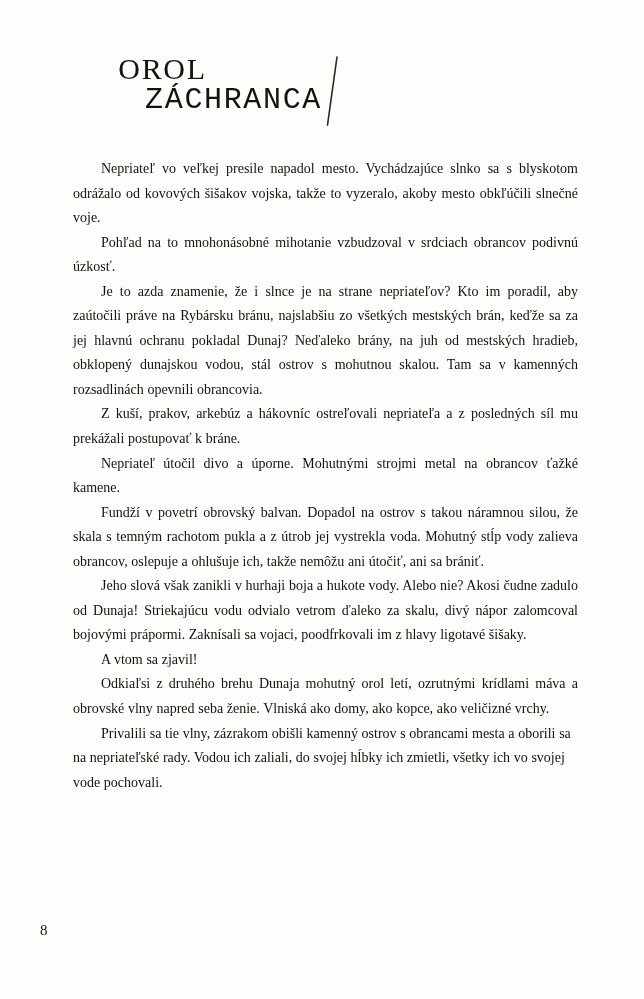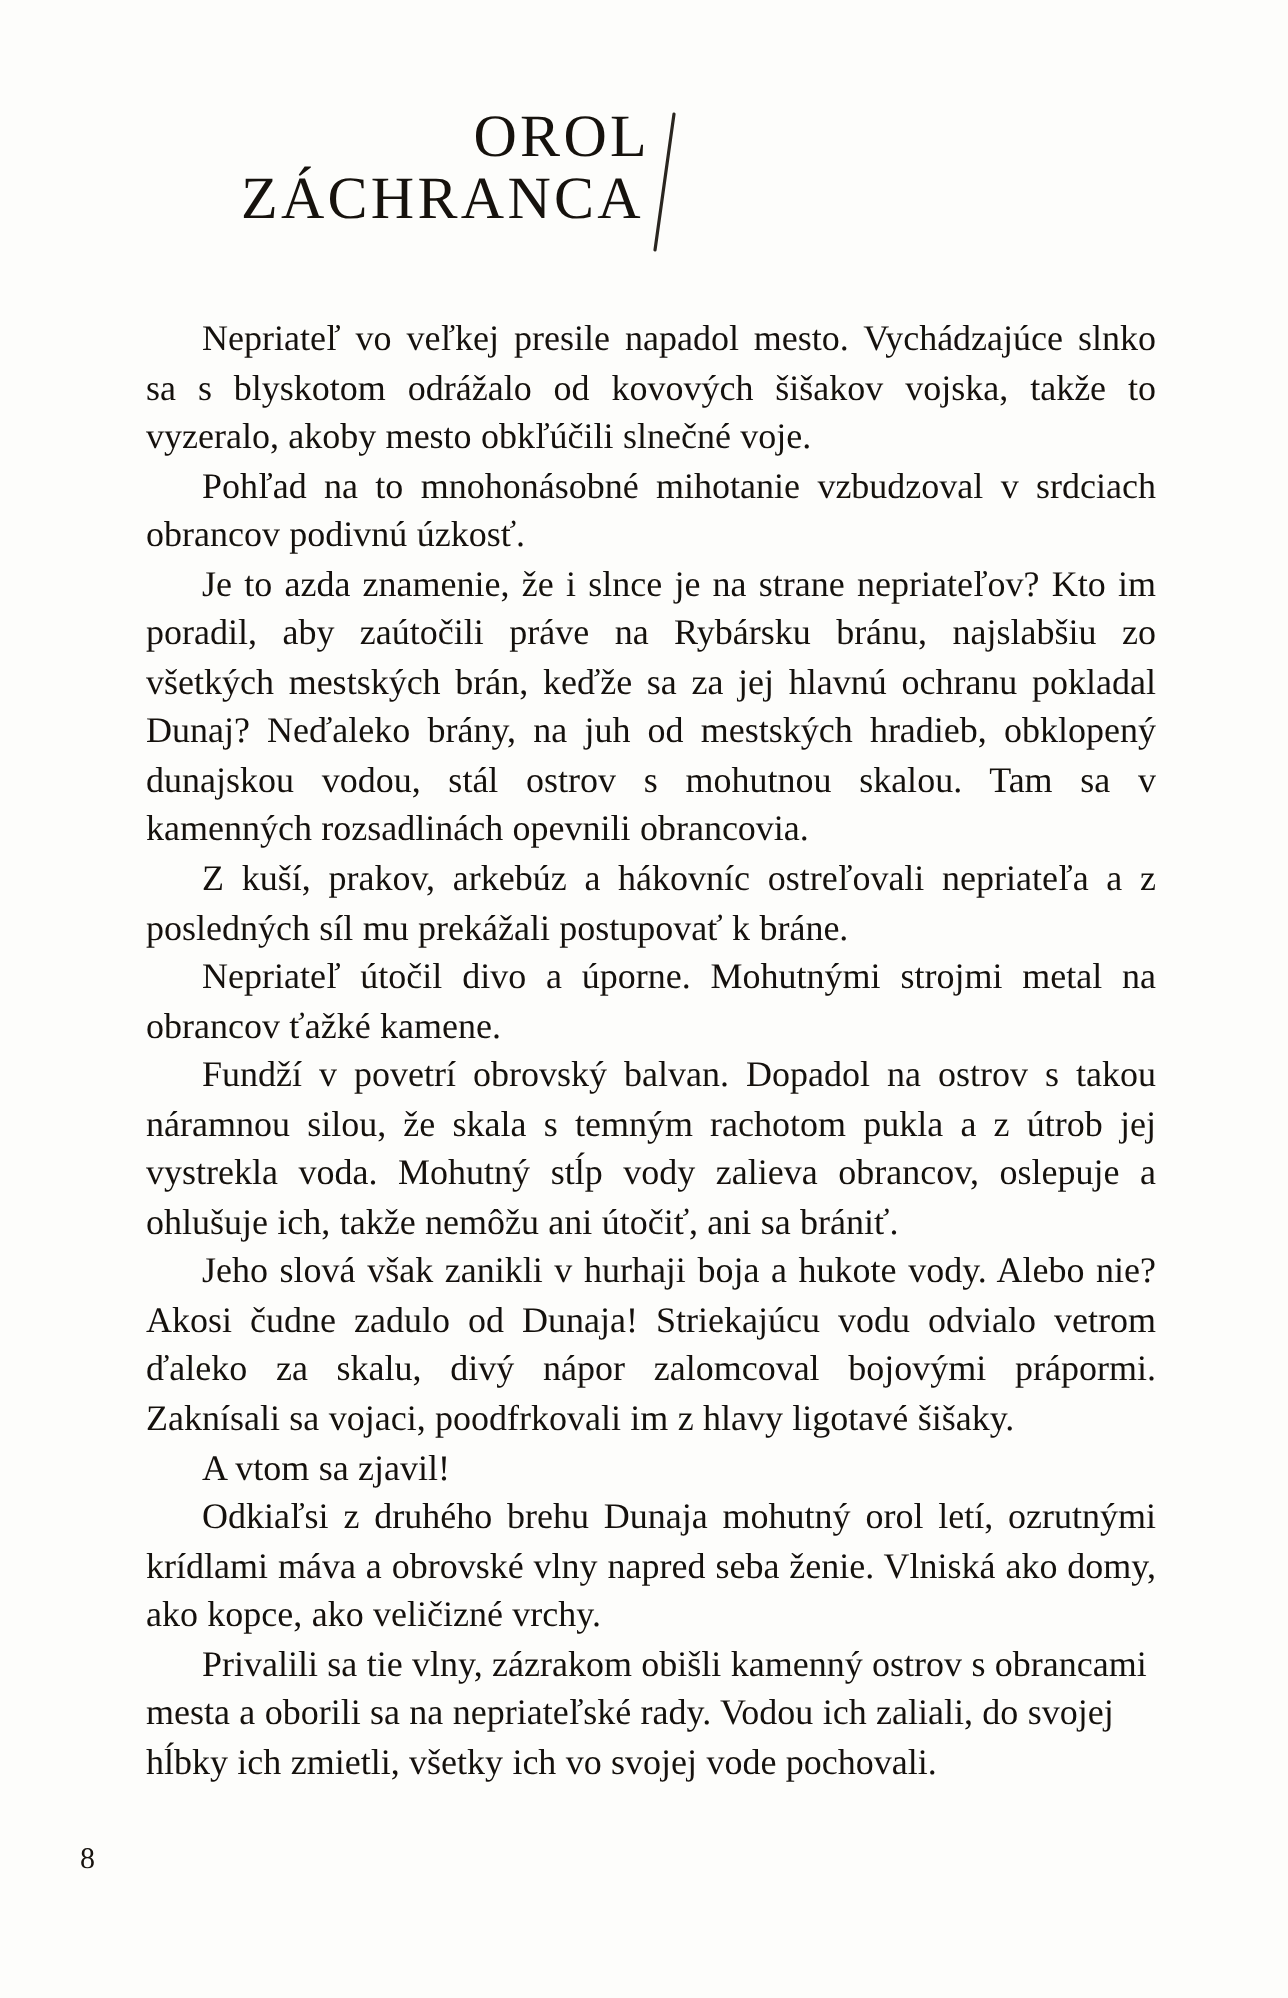--- a/index.html
+++ b/index.html
@@ -41,27 +41,29 @@
     color: #16120d;
     letter-spacing: 0.055em;
     white-space: nowrap;
   }
   .title-line-1 {
     left: 0;
     top: 0;
     width: 325px;
     font-size: 30px;
     line-height: 34px;
+    text-align: center;
   }
   .title-line-2 {
     left: 0;
     top: 31px;
     width: 322px;
     font-size: 30px;
     line-height: 34px;
+    font-family: Liberation Mono, monospace;
   }
   .title-rule {
     position: absolute;
     left: 326px;
     top: 4px;
     width: 14px;
     height: 70px;
   }
   .title-rule svg { display: block; }
 
@@ -69,21 +71,21 @@
   .body-text {
     position: absolute;
     left: 73px;
     top: 157px;
     width: 505px;
   }
   .body-text p {
     margin: 0;
     text-indent: 28px;
     text-align: justify;
-    font-size: 18px;
+    font-size: 14px;
     line-height: 24.55px;
     font-family: "Liberation Serif", "DejaVu Serif", serif;
     color: #15110d;
     hyphens: manual;
     word-spacing: 0.01em;
   }
   .body-text p:last-child { text-align: left; }
 
   
   .folio {

